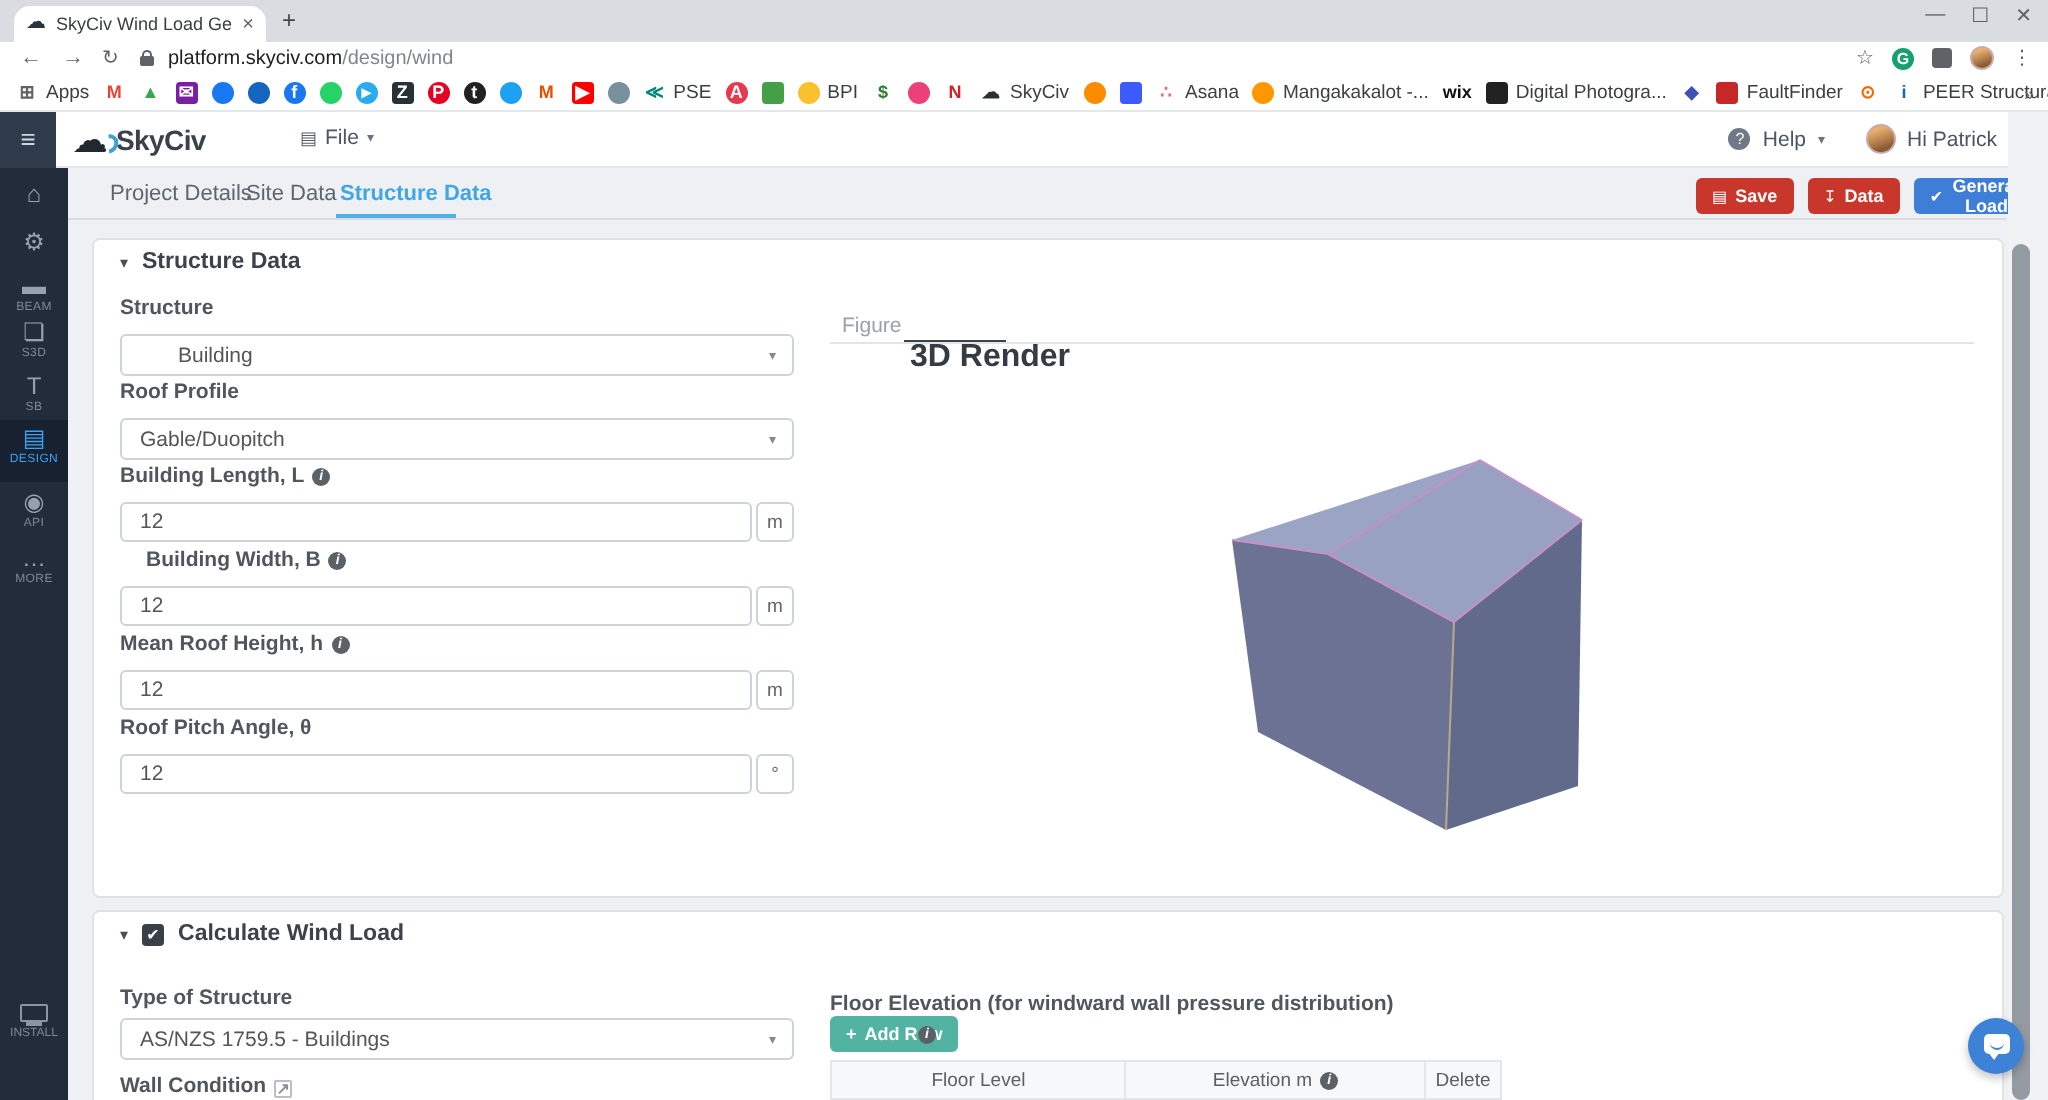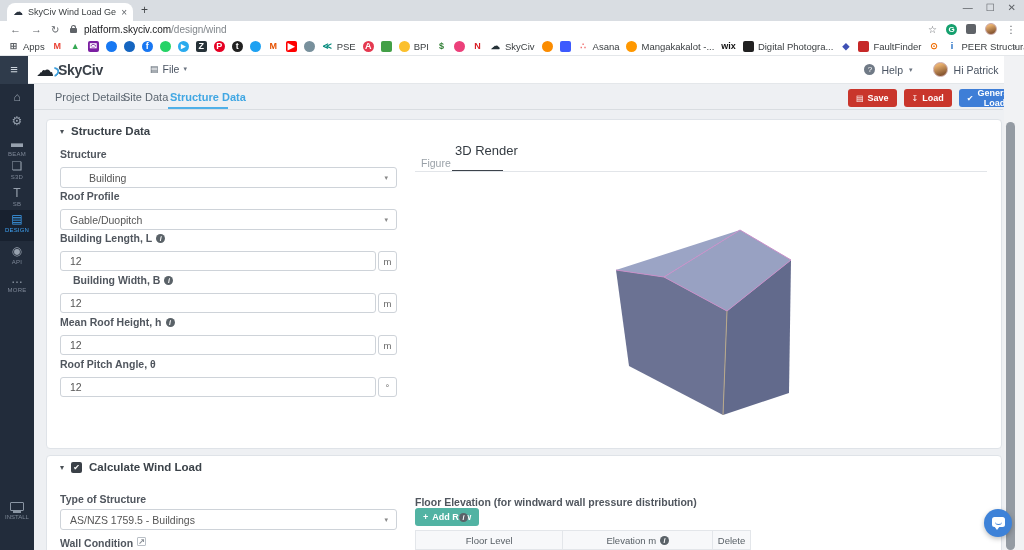--- a/index.html
+++ b/index.html
@@ -108,27 +108,27 @@
     line-height:9px; text-align:center; font-weight:bold; font-style:italic; display:inline-block; }
   .select { position:absolute; left:60px; width:337px; height:21px; border:1px solid #ced3d9; border-radius:3px;
     background:#fff; font-size:10.5px; color:#555; display:flex; align-items:center; padding:0 9px; cursor:pointer; }
   .select .scar { position:absolute; right:8px; font-size:7px; color:#888; }
   .input { position:absolute; left:60px; width:316px; height:20px; border:1px solid #ced3d9; border-radius:3px;
     background:#fff; font-size:10.5px; color:#555; padding:0 9px; font-family:inherit; }
   .unit { position:absolute; left:378px; width:19px; height:20px; border:1px solid #ced3d9; border-radius:3px;
     background:#fff; font-size:9.5px; color:#666; text-align:center; line-height:19px; }
 
   #view-tab-figure { position:absolute; left:421px; top:157px; font-size:10.5px; color:#9aa1a8; cursor:pointer; }
-  #view-tab-render { position:absolute; left:455px; top:143px; font-size:13px; font-weight:normal; color:#343b42; cursor:pointer; }
+  #view-tab-render { position:absolute; left:455px; top:170px; font-size:16px; font-weight:bold; color:#343b42; cursor:pointer; }
   #view-underline { position:absolute; left:452px; top:170px; width:51px; height:2px; background:#3c434b; }
   #view-border { position:absolute; left:415px; top:171px; width:572px; height:1px; background:#e2e5e9; }
 
   #render-svg { position:absolute; left:600px; top:222px; }
 
-  #wall-cond { position:absolute; left:60px; top:537px; font-size:10.5px; font-weight:bold; color:#50565e; display:flex; gap:4px; align-items:flex-start; }
+  #wall-cond { position:absolute; left:60px; top:537px; font-size:10.5px; font-weight:bold; color:#50565e; display:flex; gap:4px; align-items:flex-end; }
   #wall-cond .ext { font-size:8px; color:#8a9097; border:1px solid #b9bfc6; border-radius:1px; width:9px; height:9px; line-height:8px; text-align:center; }
 
   #floor-title { position:absolute; left:415px; top:496px; font-size:10.5px; font-weight:bold; color:#50565e; }
   #add-row { position:absolute; left:415px; top:508px; height:18px; background:#52b3a3; border:none; border-radius:3px;
     color:#fff; font-size:9px; font-weight:bold; padding:0 8px; display:inline-flex; align-items:center; gap:4px; font-family:inherit; cursor:pointer; }
   #add-row-info { position:absolute; left:459px; top:513px; }
   #floor-table { position:absolute; left:415px; top:530px; width:336px; border-collapse:collapse; }
   #floor-table th { height:19px; background:#f7f8fa; border:1px solid #e3e6ea; font-size:9.5px; font-weight:normal; color:#596066; }
   #floor-table th:nth-child(1){ width:148px; } #floor-table th:nth-child(2){ width:150px; } #floor-table th:nth-child(3){ width:38px; }
   .th-inner { display:inline-flex; align-items:center; gap:4px; }
@@ -357,21 +357,21 @@
 <div id="tab-underline"></div>
 <div id="tabs-border"></div>
 
 <div id="action-btns">
   <button class="btn btn-red">
     <span class="bic">▤</span>
     <span>Save</span>
   </button>
   <button class="btn btn-red">
     <span class="bic">↧</span>
-    <span>Load</span>
+    <span>Data</span>
   </button>
   <button class="btn btn-blue">
     <span class="bic">✔</span>
     <span>Generate Loads</span>
   </button>
 </div>
 
 <div class="card" id="card-structure"></div>
 
 <div class="sec-head" id="sec1-head">

